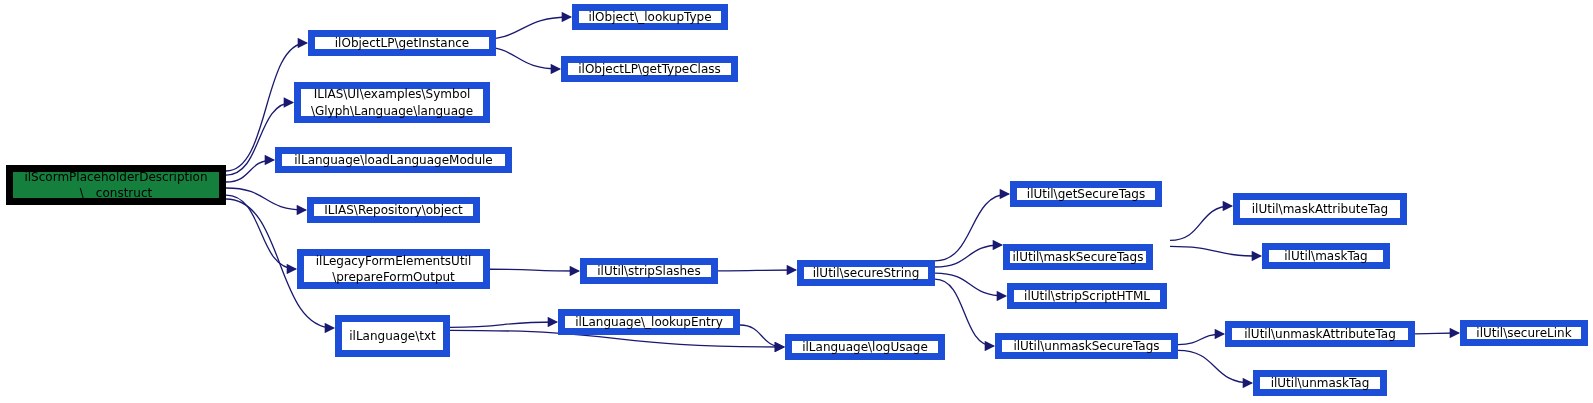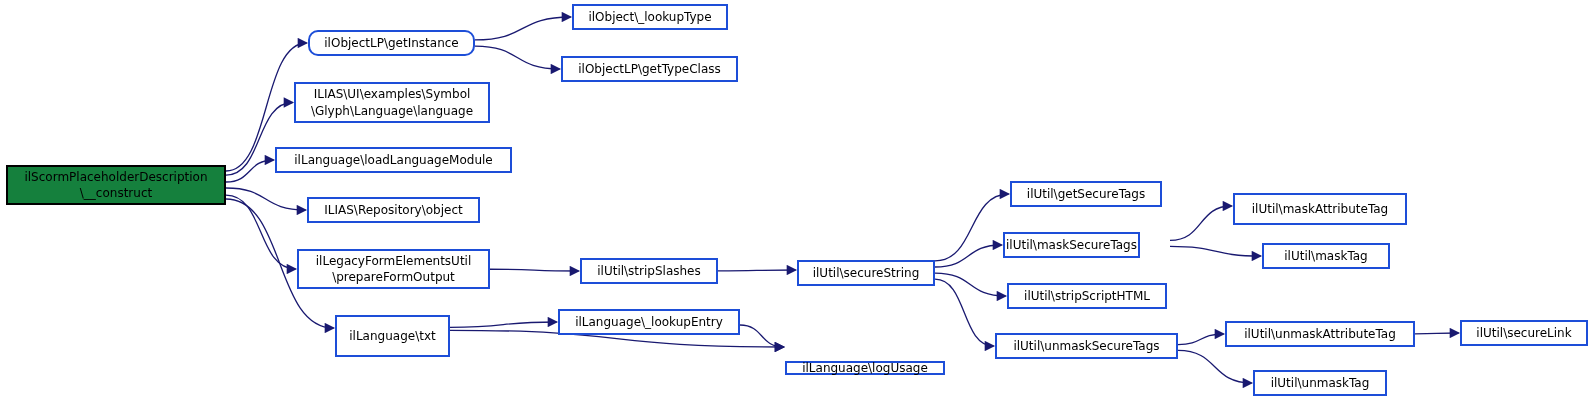--- a/index.html
+++ b/index.html
@@ -14,21 +14,21 @@
   svg.edges-layer {
     position: absolute;
     left: 0; top: 0;
     width: 1593px; height: 403px;
     pointer-events: none;
   }
   .node {
     position: absolute;
     box-sizing: border-box;
     background: #ffffff;
-    border: 2px solid #1d4ed8;
+    border: 7px solid #1d4ed8;
     display: flex;
     align-items: center;
     justify-content: center;
     text-align: center;
     font-size: 12px;
     line-height: 1.35;
     color: #000000;
     white-space: pre-line;
     cursor: pointer;
   }
@@ -69,36 +69,36 @@
         <path d="M1178,350.44 C1218.425,350.44 1211.075,383 1251.5,383" fill="none" stroke="#191970" stroke-width="1.3" marker-end="url(#arrowhead)"></path>
         <path d="M1415,333.88 C1438.925,333.88 1434.575,333 1458.5,333" fill="none" stroke="#191970" stroke-width="1.3" marker-end="url(#arrowhead)"></path>
         <path d="M450,327.28 C508.575,327.28 497.925,322 556.5,322" fill="none" stroke="#191970" stroke-width="1.3" marker-end="url(#arrowhead)"></path>
         <path d="M450,330.28 C633.425,330.28 600.075,347 783.5,347" fill="none" stroke="#191970" stroke-width="1.3" marker-end="url(#arrowhead)"></path>
         <path d="M740,325 C763.925,325 759.575,347 783.5,347" fill="none" stroke="#191970" stroke-width="1.3" marker-end="url(#arrowhead)"></path>
       </g>
   </svg>
 
 <div class="node root" style="left: 6px; top: 165px; width: 220px; height: 40px;"><span>ilScormPlaceholderDescription
 \__construct</span></div>
-    <div class="node" style="left: 308px; top: 30px; width: 167px; height: 26px; border-radius: 10px;"><span>ilObjectLP\getInstance</span></div>
+    <div class="node" style="left: 308px; top: 30px; width: 188px; height: 26px;"><span>ilObjectLP\getInstance</span></div>
     <div class="node" style="left: 572px; top: 4px; width: 156px; height: 26px;"><span>ilObject\_lookupType</span></div>
     <div class="node" style="left: 561px; top: 56px; width: 177px; height: 26px;"><span>ilObjectLP\getTypeClass</span></div>
     <div class="node" style="left: 294px; top: 82px; width: 196px; height: 41px;"><span>ILIAS\UI\examples\Symbol
 \Glyph\Language\language</span></div>
     <div class="node" style="left: 275px; top: 147px; width: 237px; height: 26px;"><span>ilLanguage\loadLanguageModule</span></div>
     <div class="node" style="left: 307px; top: 197px; width: 173px; height: 26px;"><span>ILIAS\Repository\object</span></div>
     <div class="node" style="left: 297px; top: 249px; width: 193px; height: 40px;"><span>ilLegacyFormElementsUtil
 \prepareFormOutput</span></div>
     <div class="node" style="left: 335px; top: 315px; width: 115px; height: 42px;"><span>ilLanguage\txt</span></div>
     <div class="node" style="left: 580px; top: 258px; width: 138px; height: 26px;"><span>ilUtil\stripSlashes</span></div>
     <div class="node" style="left: 797px; top: 260px; width: 138px; height: 26px;"><span>ilUtil\secureString</span></div>
     <div class="node" style="left: 558px; top: 309px; width: 182px; height: 26px;"><span>ilLanguage\_lookupEntry</span></div>
-    <div class="node" style="left: 785px; top: 334px; width: 160px; height: 14px; margin-top: 27px;"><span>ilLanguage\logUsage</span></div>
+    <div class="node" style="left: 785px; top: 334px; width: 160px; height: 26px;"><span>ilLanguage\logUsage</span></div>
     <div class="node" style="left: 1010px; top: 181px; width: 152px; height: 26px;"><span>ilUtil\getSecureTags</span></div>
-    <div class="node" style="left: 1003px; top: 232px; width: 137px; height: 26px;"><span>ilUtil\maskSecureTags</span></div>
+    <div class="node" style="left: 1003px; top: 244px; width: 150px; height: 26px;"><span>ilUtil\maskSecureTags</span></div>
     <div class="node" style="left: 1007px; top: 283px; width: 160px; height: 26px;"><span>ilUtil\stripScriptHTML</span></div>
     <div class="node" style="left: 995px; top: 333px; width: 183px; height: 26px;"><span>ilUtil\unmaskSecureTags</span></div>
     <div class="node" style="left: 1233px; top: 193px; width: 174px; height: 32px;"><span>ilUtil\maskAttributeTag</span></div>
     <div class="node" style="left: 1262px; top: 243px; width: 128px; height: 26px;"><span>ilUtil\maskTag</span></div>
     <div class="node" style="left: 1225px; top: 321px; width: 190px; height: 26px;"><span>ilUtil\unmaskAttributeTag</span></div>
     <div class="node" style="left: 1253px; top: 370px; width: 134px; height: 26px;"><span>ilUtil\unmaskTag</span></div>
     <div class="node" style="left: 1460px; top: 320px; width: 128px; height: 26px;"><span>ilUtil\secureLink</span></div>
   </div>
 
 </body></html>

